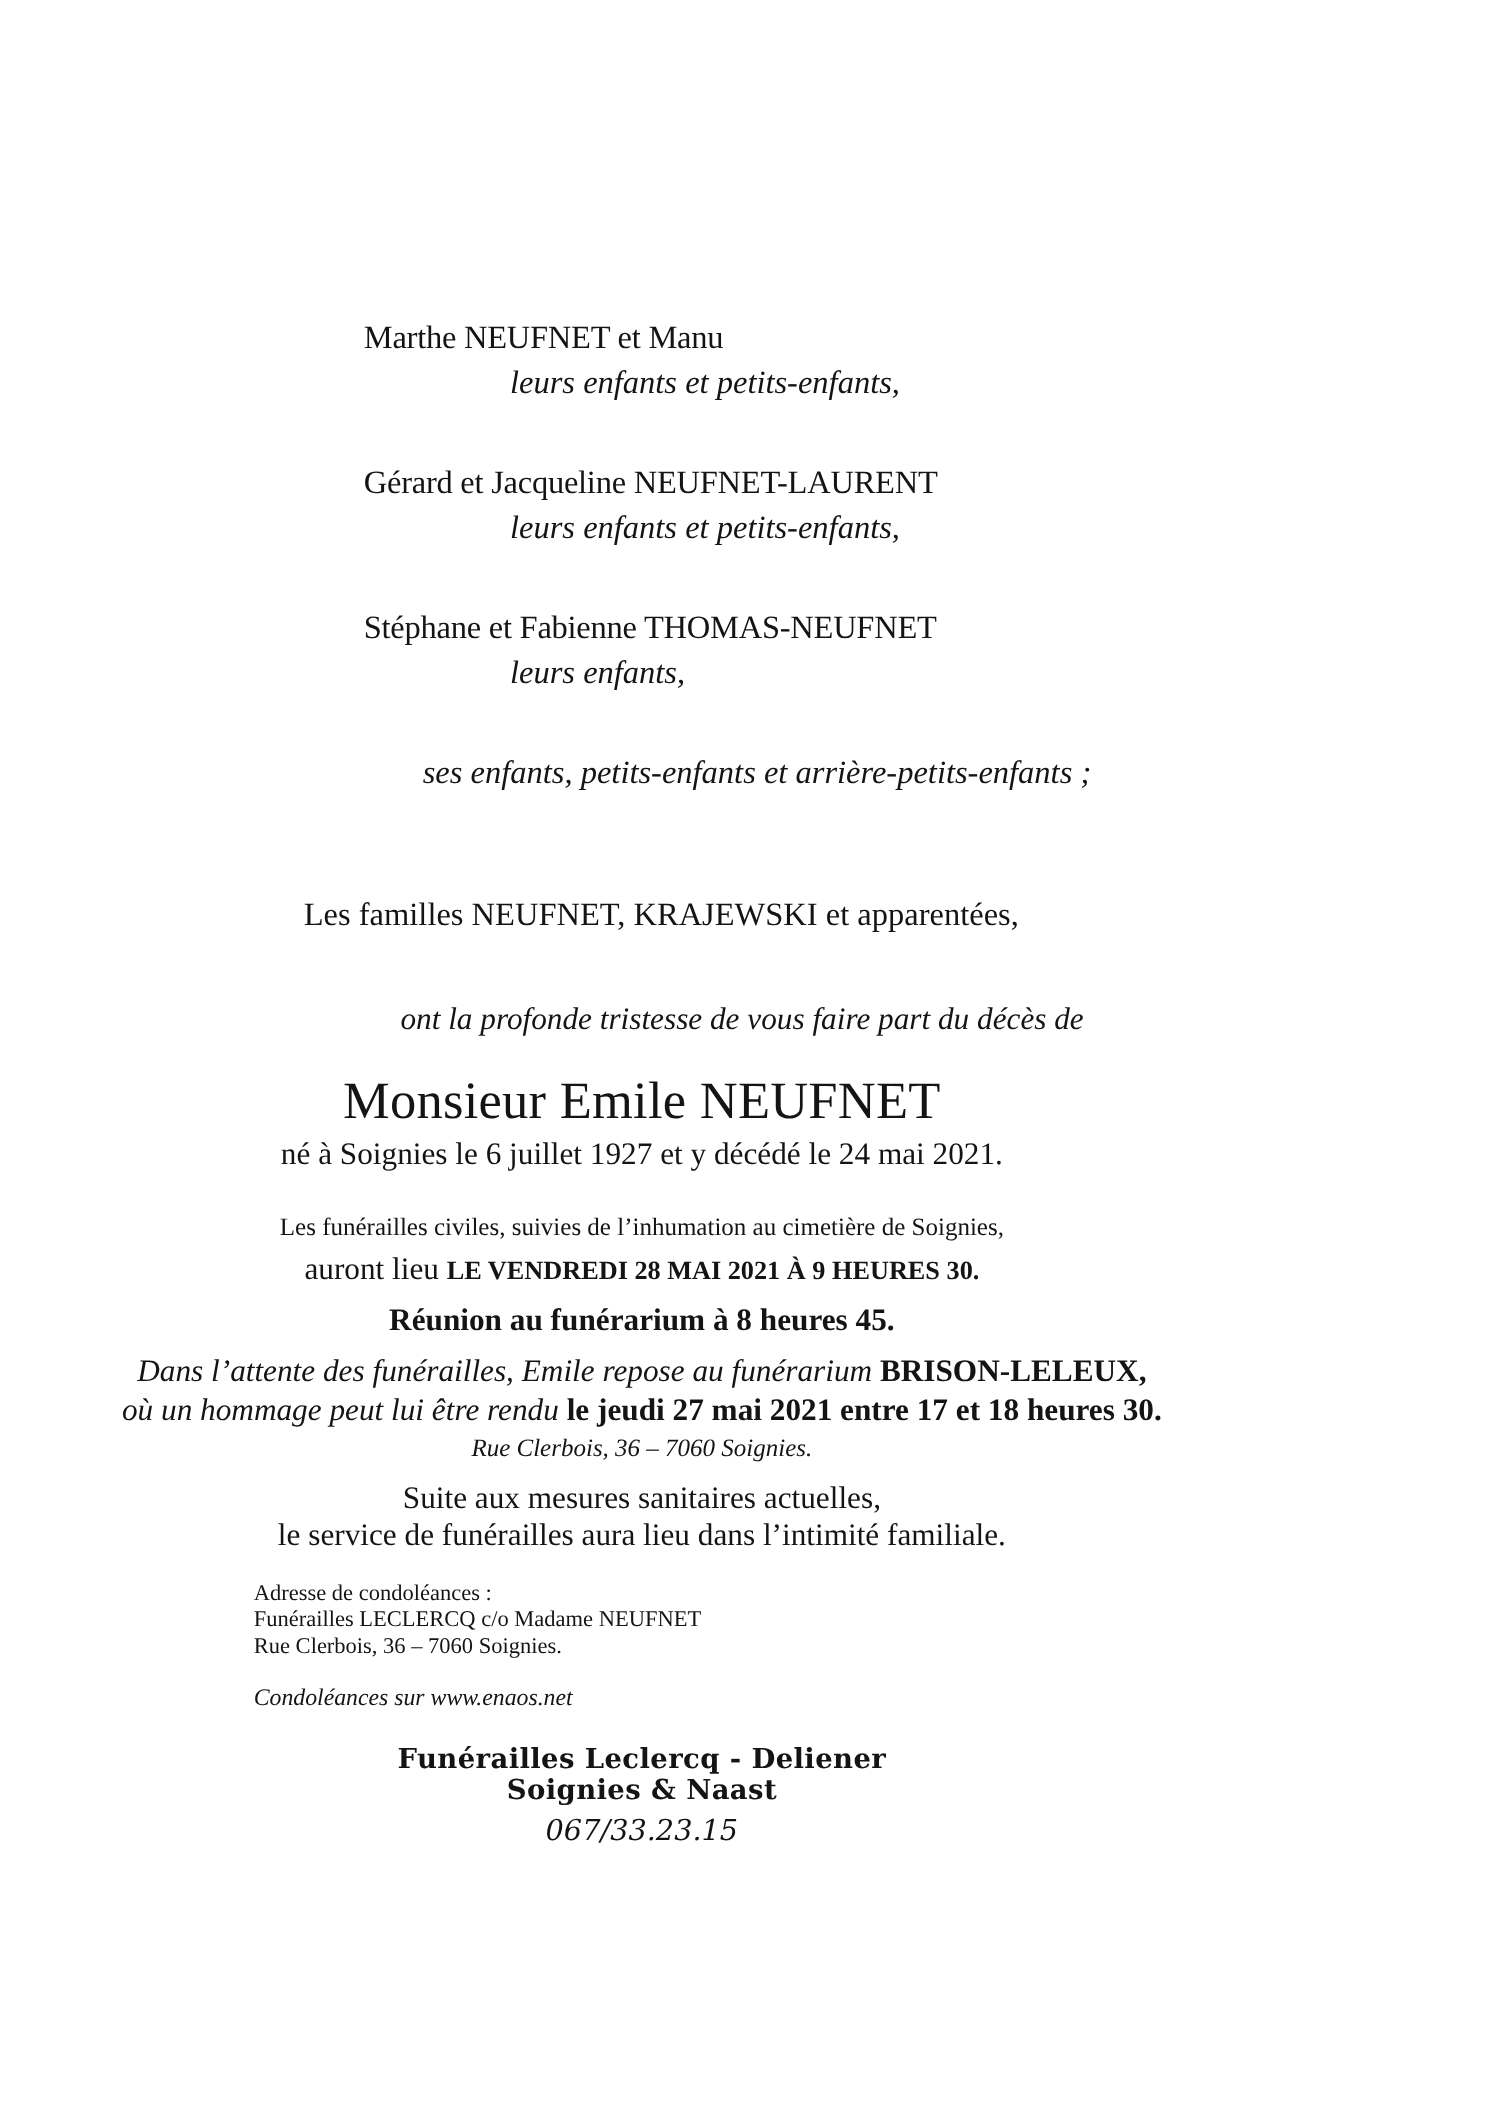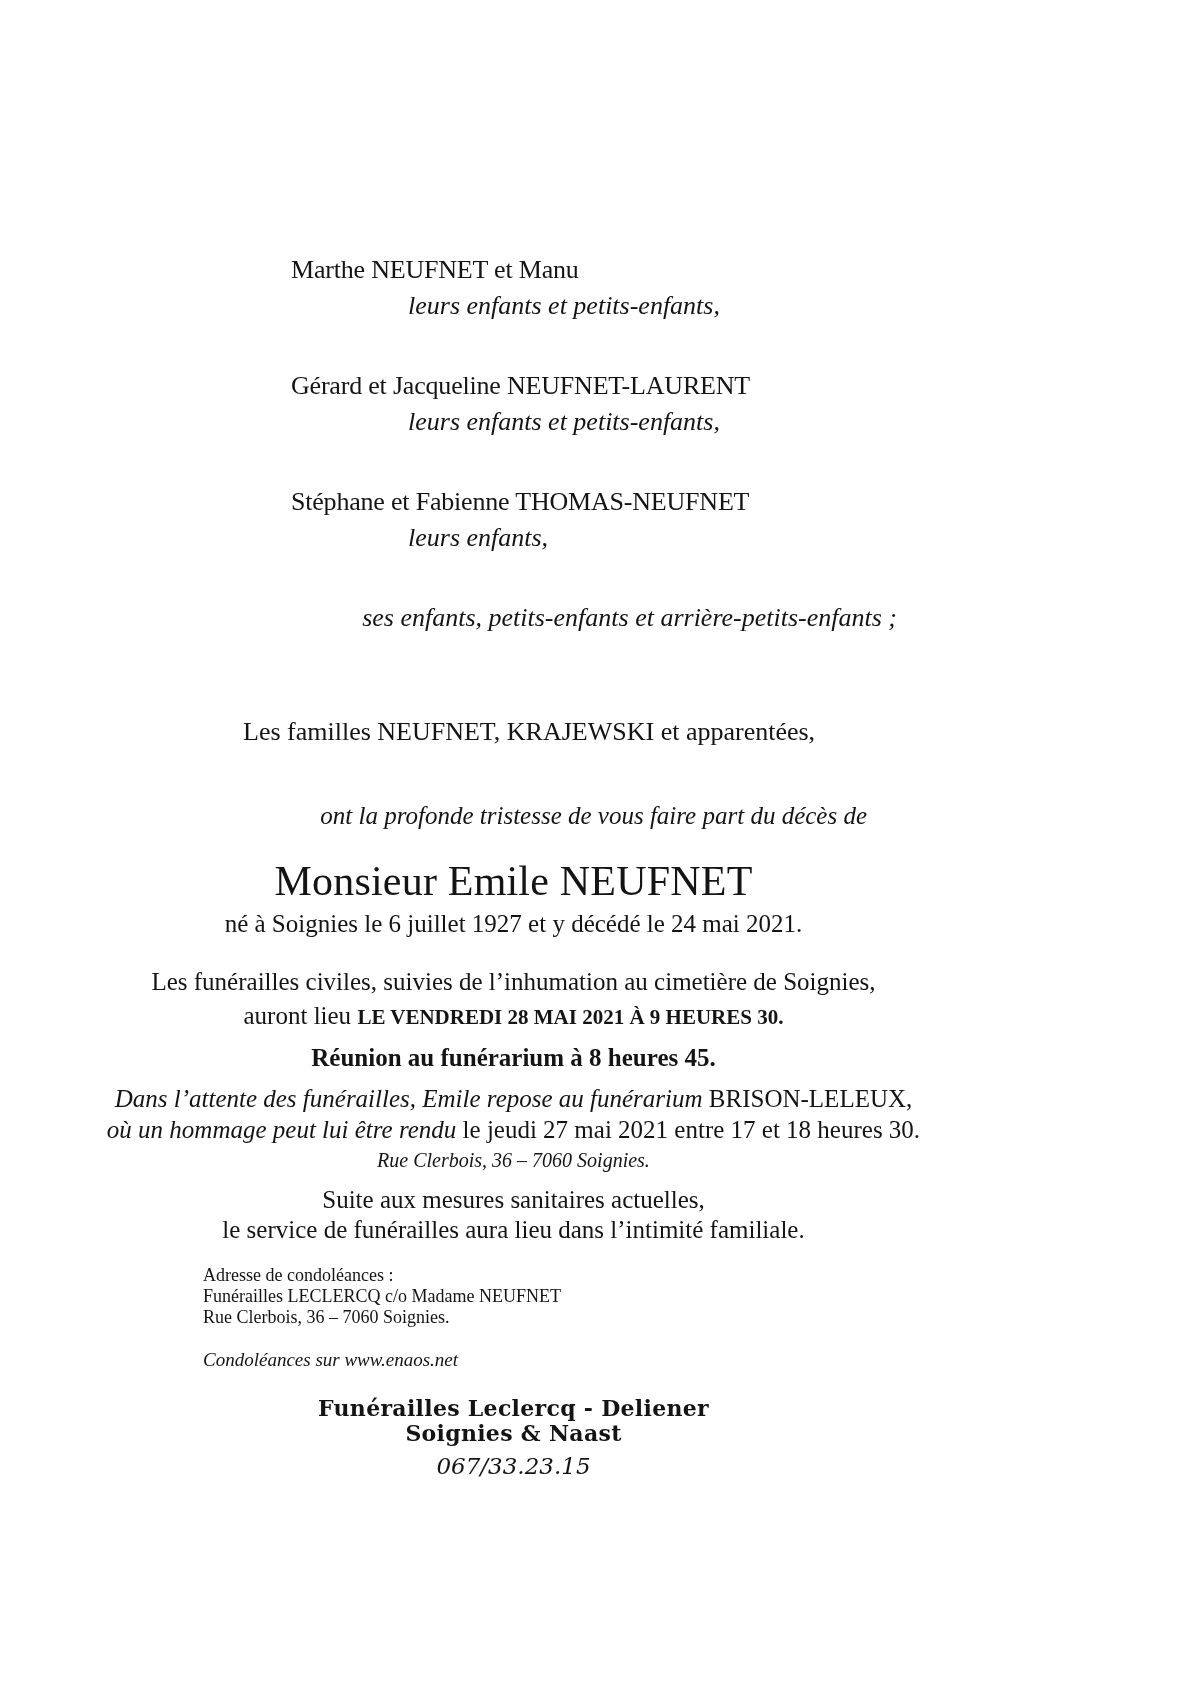--- a/index.html
+++ b/index.html
@@ -26,21 +26,21 @@
     letter-spacing: -0.2px;
   }
   .family-relation {
     margin-left: 408px;
     font-size: 26px;
     line-height: 36px;
     font-style: italic;
   }
   .descendants-line {
     text-align: right;
-    margin-right: 84px;
+    margin-right: 108px;
     font-size: 26px;
     line-height: 36px;
     font-style: italic;
   }
   .families-line {
     margin-left: 243px;
     margin-top: 78px;
     font-size: 26px;
     line-height: 36px;
   }
@@ -66,21 +66,21 @@
     font-size: 27px;
     line-height: 33px;
     font-weight: bold;
   }
   .life-dates {
     font-size: 25px;
     line-height: 33px;
   }
   .funeral-line1 {
     margin-top: 27px;
-    font-size: 25px;
+    font-size: 20px;
     line-height: 30px;
   }
   .funeral-line2 {
     font-size: 25px;
     line-height: 38px;
   }
   .funeral-line2 .big-bold {
     font-size: 21px;
     font-weight: bold;
   }
@@ -91,21 +91,21 @@
     font-weight: bold;
   }
   .mortuary-line {
     font-size: 25px;
     line-height: 31px;
     font-style: italic;
   }
   .mortuary-line.first { margin-top: 8px; }
   .mortuary-line .upright-bold {
     font-style: normal;
-    font-weight: normal;
+    font-weight: bold;
     text-align: center;
   }
   .mortuary-address {
     font-size: 20px;
     line-height: 30px;
     font-style: italic;
   }
   .sanitary-line1 {
     margin-top: 10px;
     font-size: 25px;

